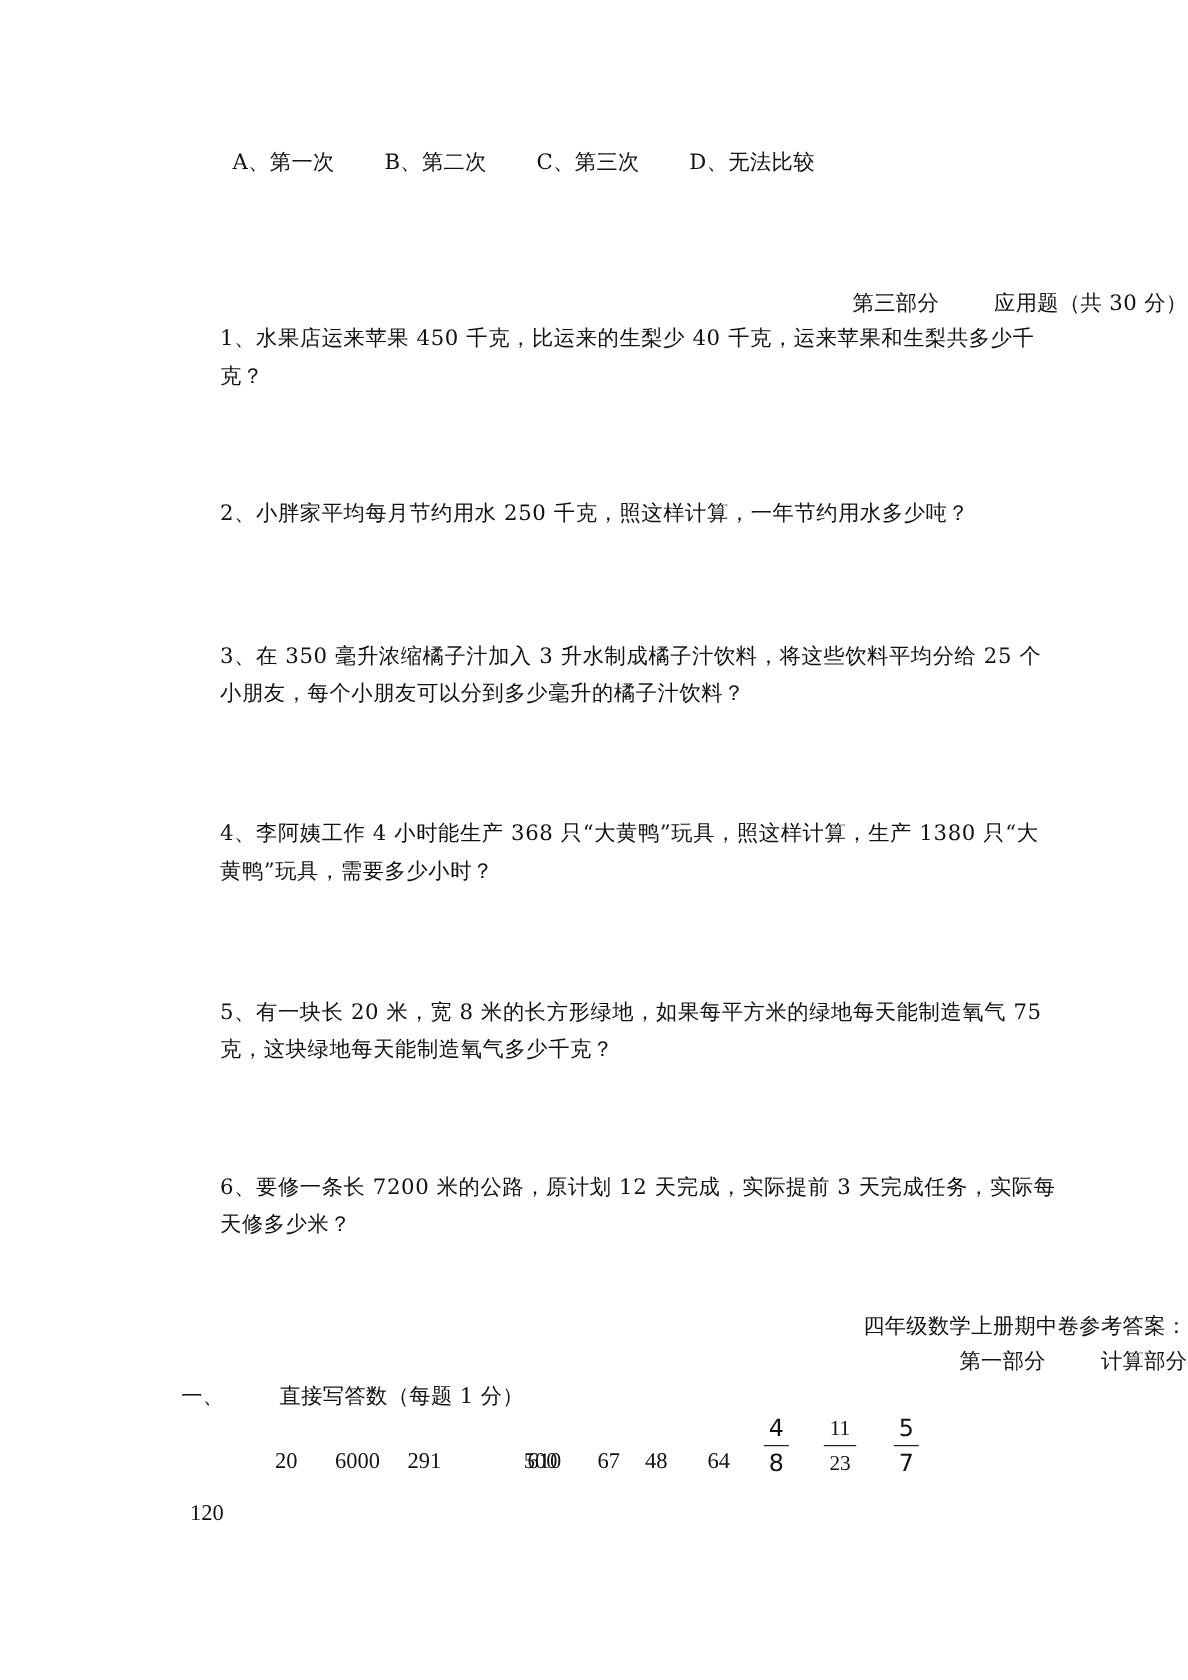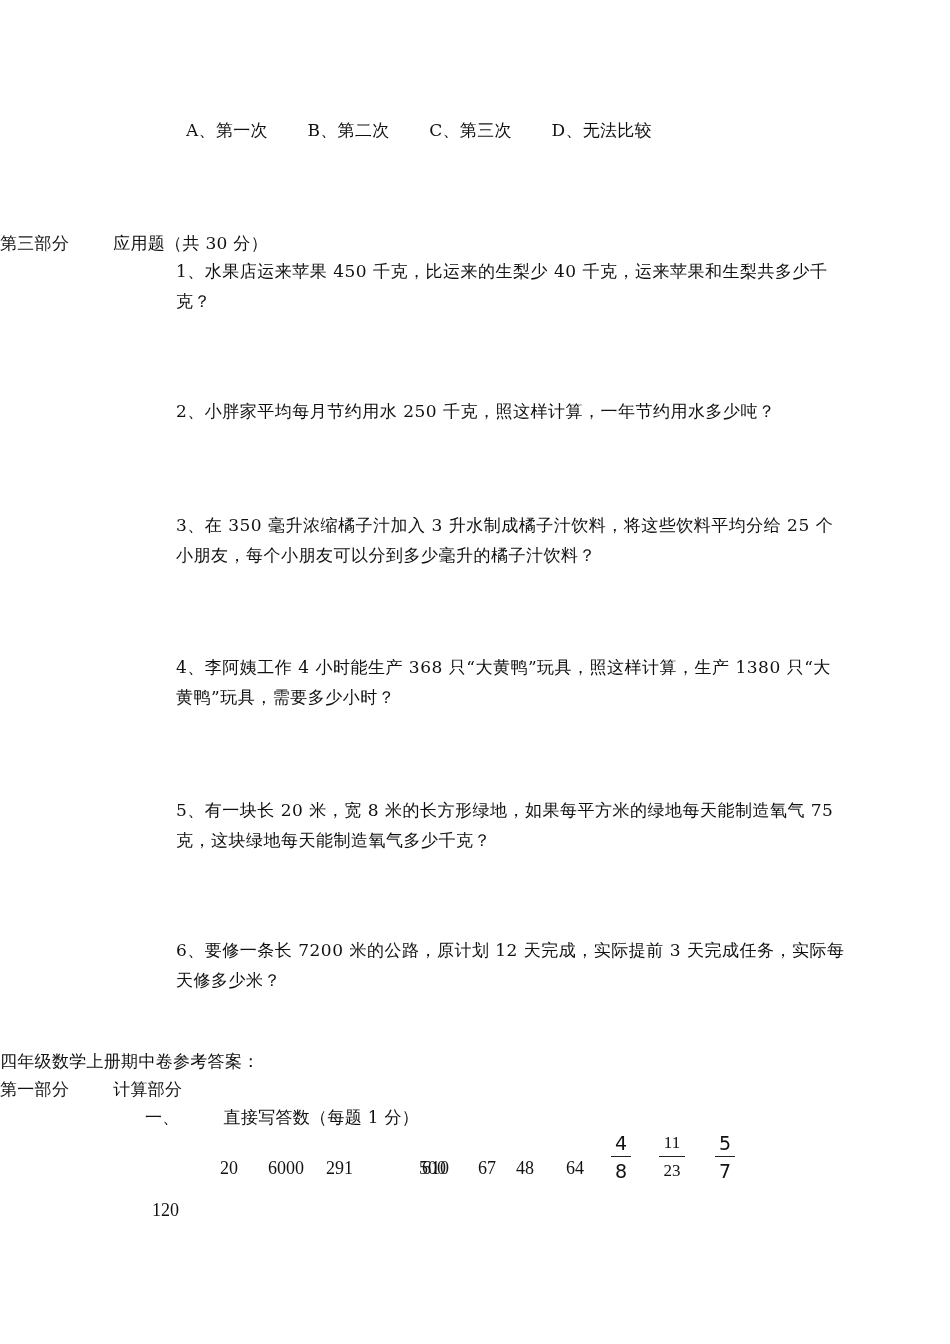--- a/index.html
+++ b/index.html
@@ -19,21 +19,21 @@
     .line {
       font-size: 17px;
       line-height: 28px;
       letter-spacing: 0.3px;
     }
     .choices { top: 116px; left: 186px; }
     .choice { display: inline-block; margin-right: 34px; }
     .center {
       left: 0;
       width: 950px;
-      text-align: left;
+      text-align: right;
     }
     .question {
       left: 145px;
       width: 670px;
       white-space: normal;
       font-size: 17px;
       line-height: 30px;
       letter-spacing: 0.5px;
       margin-left: 31px;
     }

